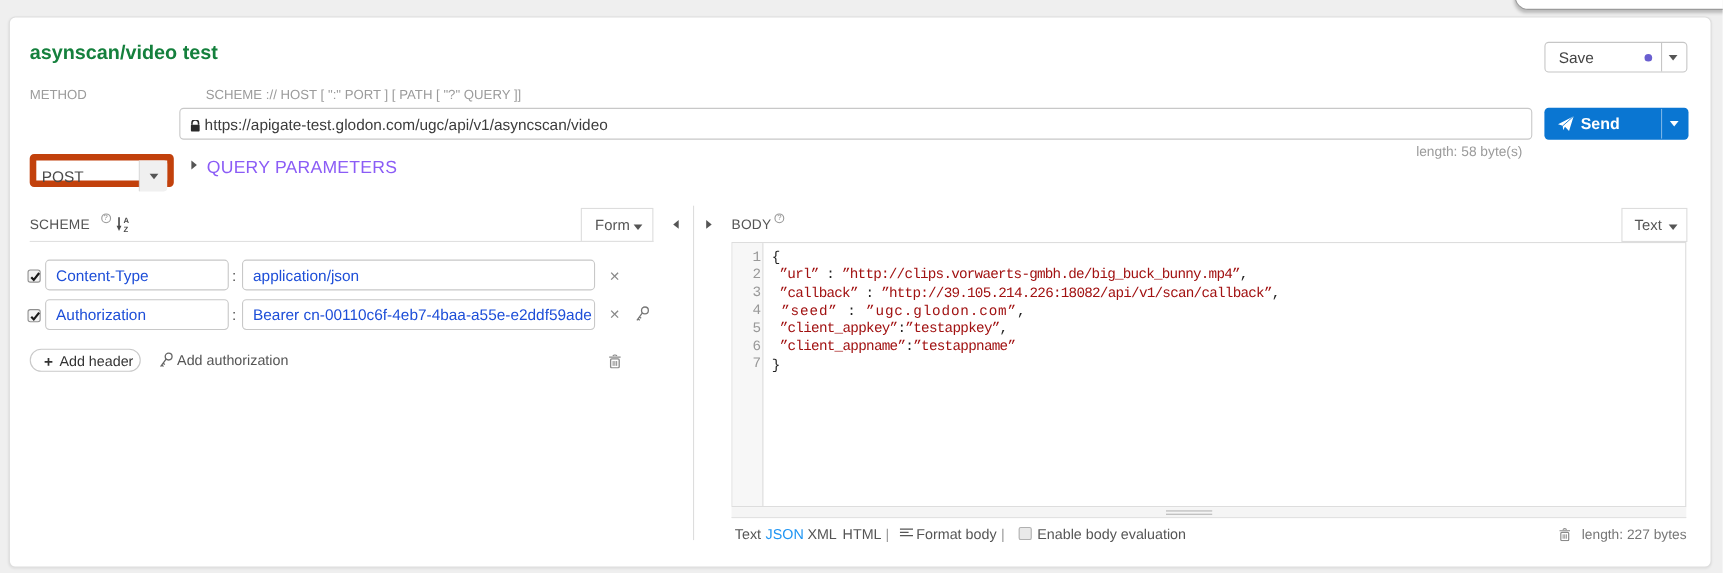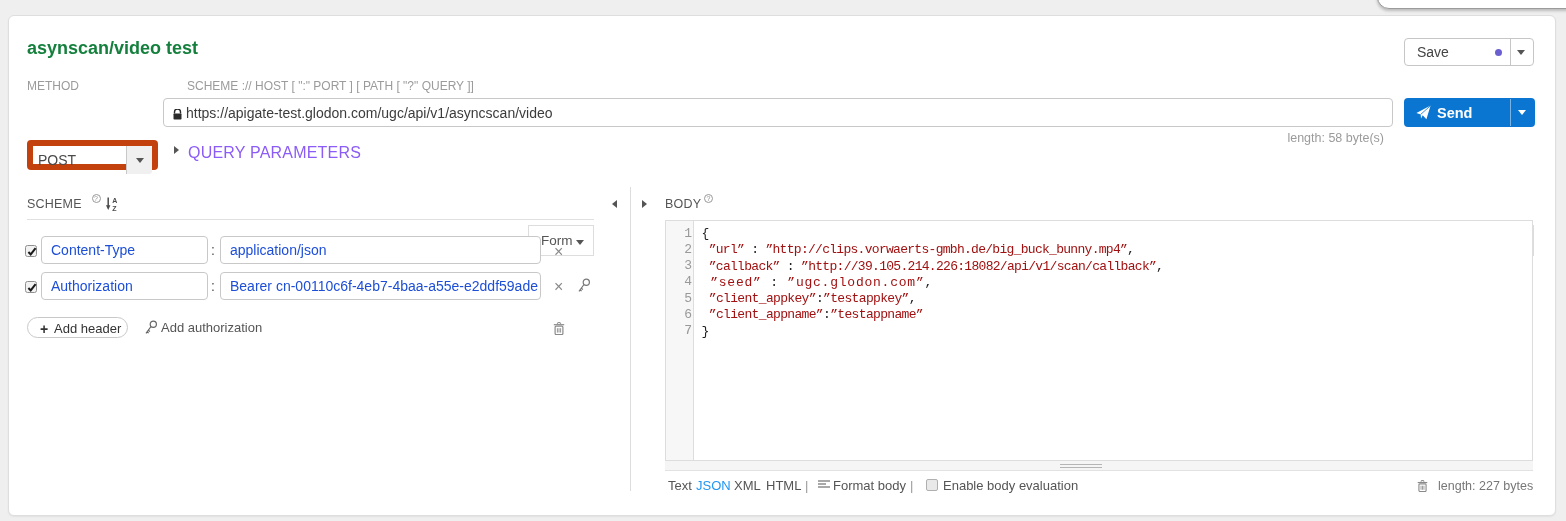--- a/index.html
+++ b/index.html
@@ -59,21 +59,21 @@
   #qp-arrow { left:174px; top:146px; }
   #qp-text { left:188px; top:144px; font-size:16px; color:#8b5cf6; letter-spacing:0.2px; }
 
   .sectitle { font-size:12.5px; color:#555; letter-spacing:0.2px; }
   #lheaders { left:27px; top:197px; }
   .qicon { width:9px; height:9px; border:1px solid #999; border-radius:50%;
     font-size:7px; color:#909090; text-align:center; line-height:8.5px; }
   #hq { left:91.5px; top:194px; }
   #sorticon { left:105px; top:196px; }
 
-  .ddbtn { height:31px; border:1px solid #ddd; background:#fff;margin-top:36px; }
+  .ddbtn { height:31px; border:1px solid #ddd; background:#fff; }
   #formbtn { left:528px; top:189px; width:66px; }
   #formbtn .t { position:absolute; left:12px; top:7px; font-size:13.5px; color:#555; }
   #formbtn .caret { left:47px; top:14px; border-top-color:#555; }
   #hline { left:27px; top:219px; width:567px; height:1px; background:#e0e0e0; }
 
   #split-l { left:611.7px; top:199.5px; }
   #vline { left:630px; top:187px; width:1px; height:304px; background:#ddd; }
   #split-r { left:641.5px; top:199.5px; }
 
   #lbody { left:665px; top:197px; }

